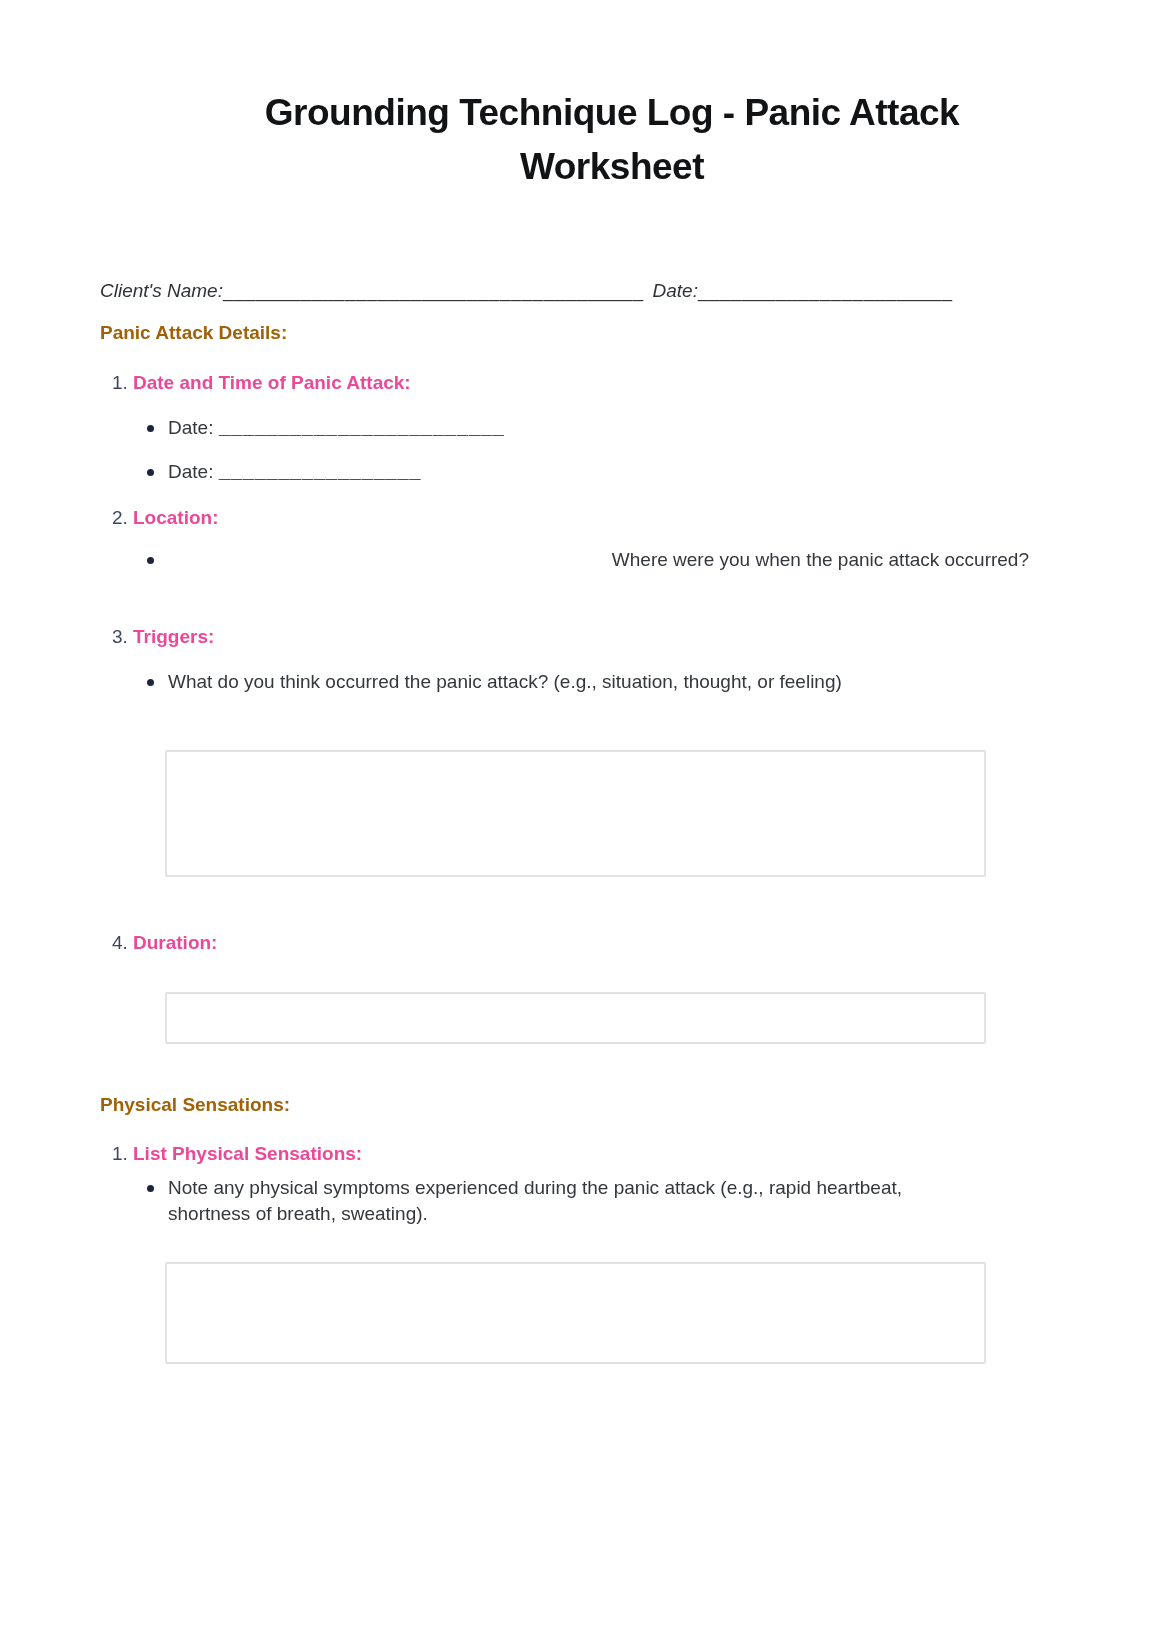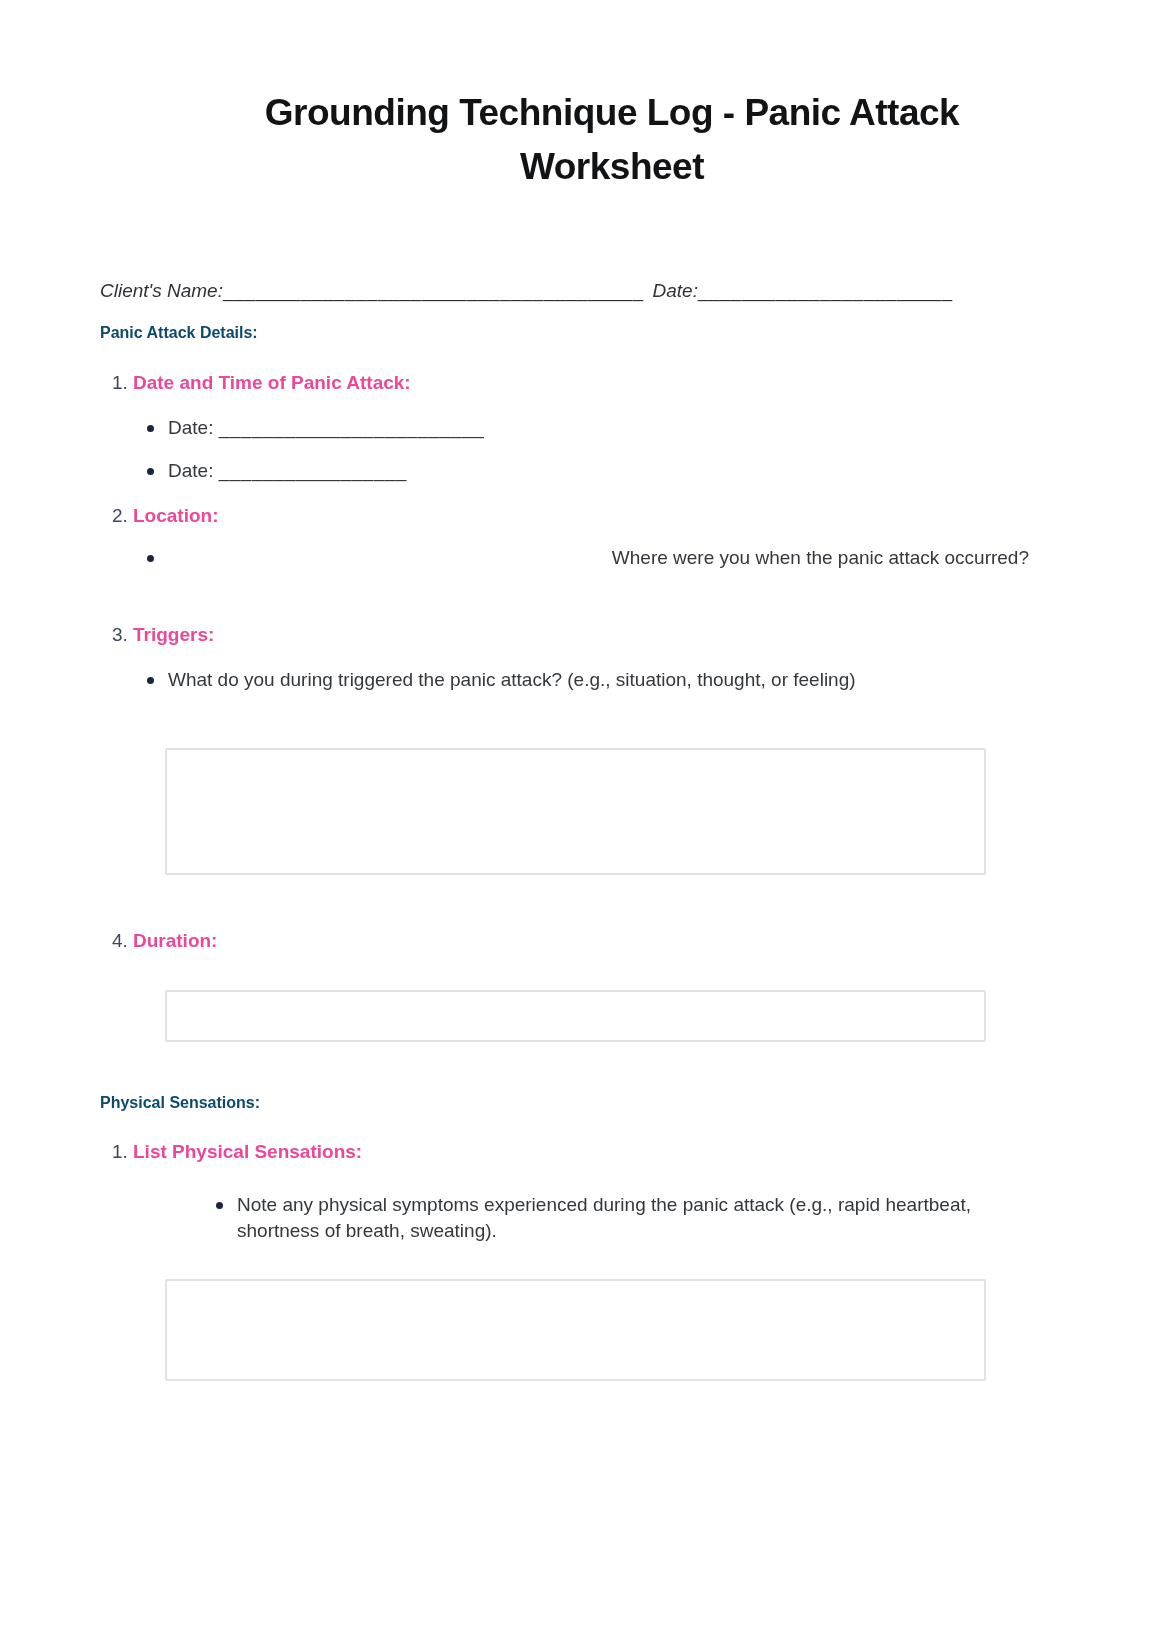--- a/index.html
+++ b/index.html
@@ -46,22 +46,22 @@
   }
   .client-line .blank {
     font-style: normal;
     letter-spacing: 0.5px;
     color: #303336;
   }
   .client-line .date-label { margin-left: 9px; }
 
   .section-heading {
     font-weight: 700;
-    color: #0c4a6e;
-    font-size: 16px;
+    color: #a16207;
+    font-size: 19px;
   }
 
   .num-item {
     display: flex;
     align-items: flex-start;
     margin-left: 12px;
   }
   .num-marker {
     flex: 0 0 auto;
     width: 21px;
@@ -81,21 +81,21 @@
     flex: 0 0 auto;
     width: 7px;
     height: 7px;
     border-radius: 50%;
     background: #1c2440;
     margin-top: 10px;
     margin-right: 14px;
   }
   .bullet-text { color: #34383c; }
   .nowrap { white-space: nowrap; }
-  .bullet-text .blank { letter-spacing: 0.5px; }
+  .bullet-text .blank { letter-spacing: 0.5px; font-family: Liberation Mono, monospace; }
   .note-text { max-width: 792px; }
 
   .answer-box {
     margin-left: 65px;
     width: 821px;
     background: #ffffff;
     border: 2px solid #e2e2e4;
     border-radius: 2px;
     box-sizing: border-box;
   }
@@ -107,21 +107,21 @@
   .mt-24 { margin-top: 24px; }
   .mt-19 { margin-top: 19px; }
   .mt-17 { margin-top: 17px; }
   .mt-16b { margin-top: 16px; justify-content: space-between; }
   .mt-51 { margin-top: 51px; }
   .mt-55 { margin-top: 55px; }
   .mt-53 { margin-top: 53px; }
   .mt-36 { margin-top: 36px; }
   .mt-48 { margin-top: 48px; }
   .mt-23 { margin-top: 23px; }
-  .mt-20 { margin-top: 27px; justify-content: flex-end; }
+  .mt-20 { margin-top: 8px; }
   .mt-35 { margin-top: 35px; }
 </style>
 </head>
 <body>
 
 <div class="page">
 
   <h1 class="title">
     <span class="title-line">Grounding Technique Log - Panic Attack</span>
     <span class="title-line">Worksheet</span>
@@ -160,21 +160,21 @@
       <span class="bullet-text nowrap">Where were you when the panic attack occurred?</span>
     </div>
 
     <div class="num-item mt-51">
       <span class="num-marker">3.</span>
       <span class="num-label">Triggers:</span>
     </div>
 
     <div class="bullet-item mt-19">
       <span class="bullet-dot"></span>
-      <span class="bullet-text nowrap">What do you during triggered the panic attack? (e.g., situation, thought, or feeling)</span>
+      <span class="bullet-text nowrap">What do you think occurred the panic attack? (e.g., situation, thought, or feeling)</span>
     </div>
 
     <div class="answer-box box-lg mt-55"></div>
 
     <div class="num-item mt-53">
       <span class="num-marker">4.</span>
       <span class="num-label">Duration:</span>
     </div>
 
 

